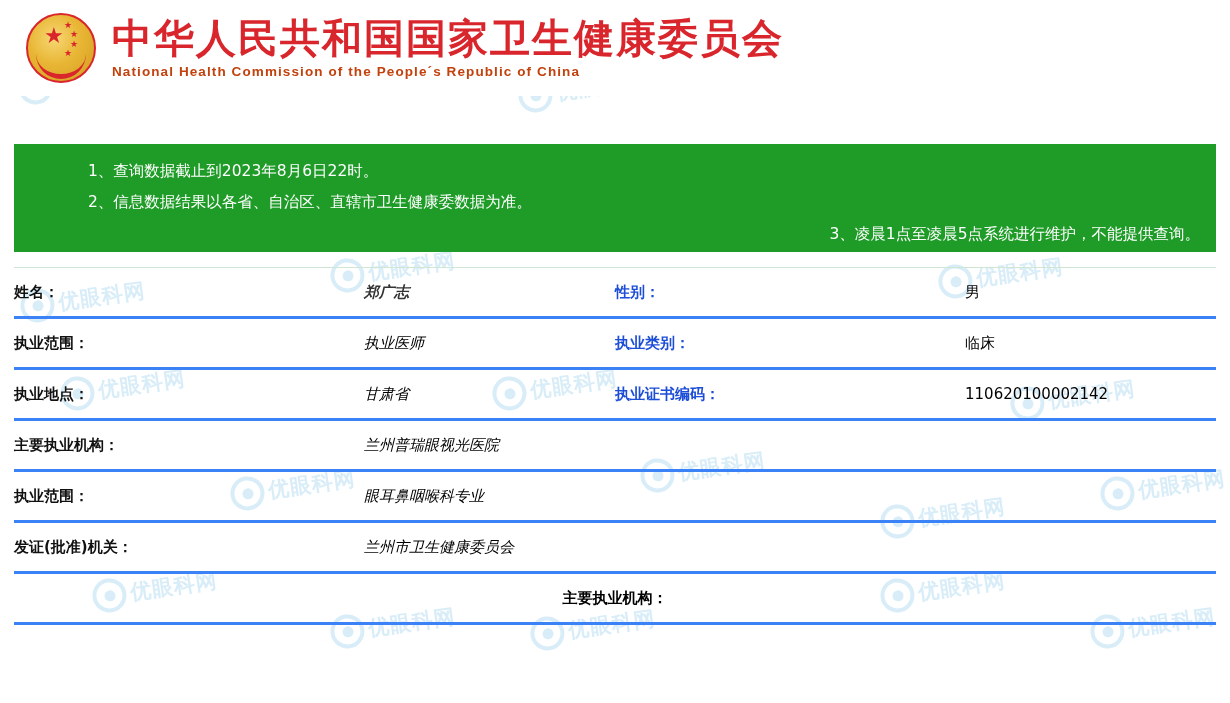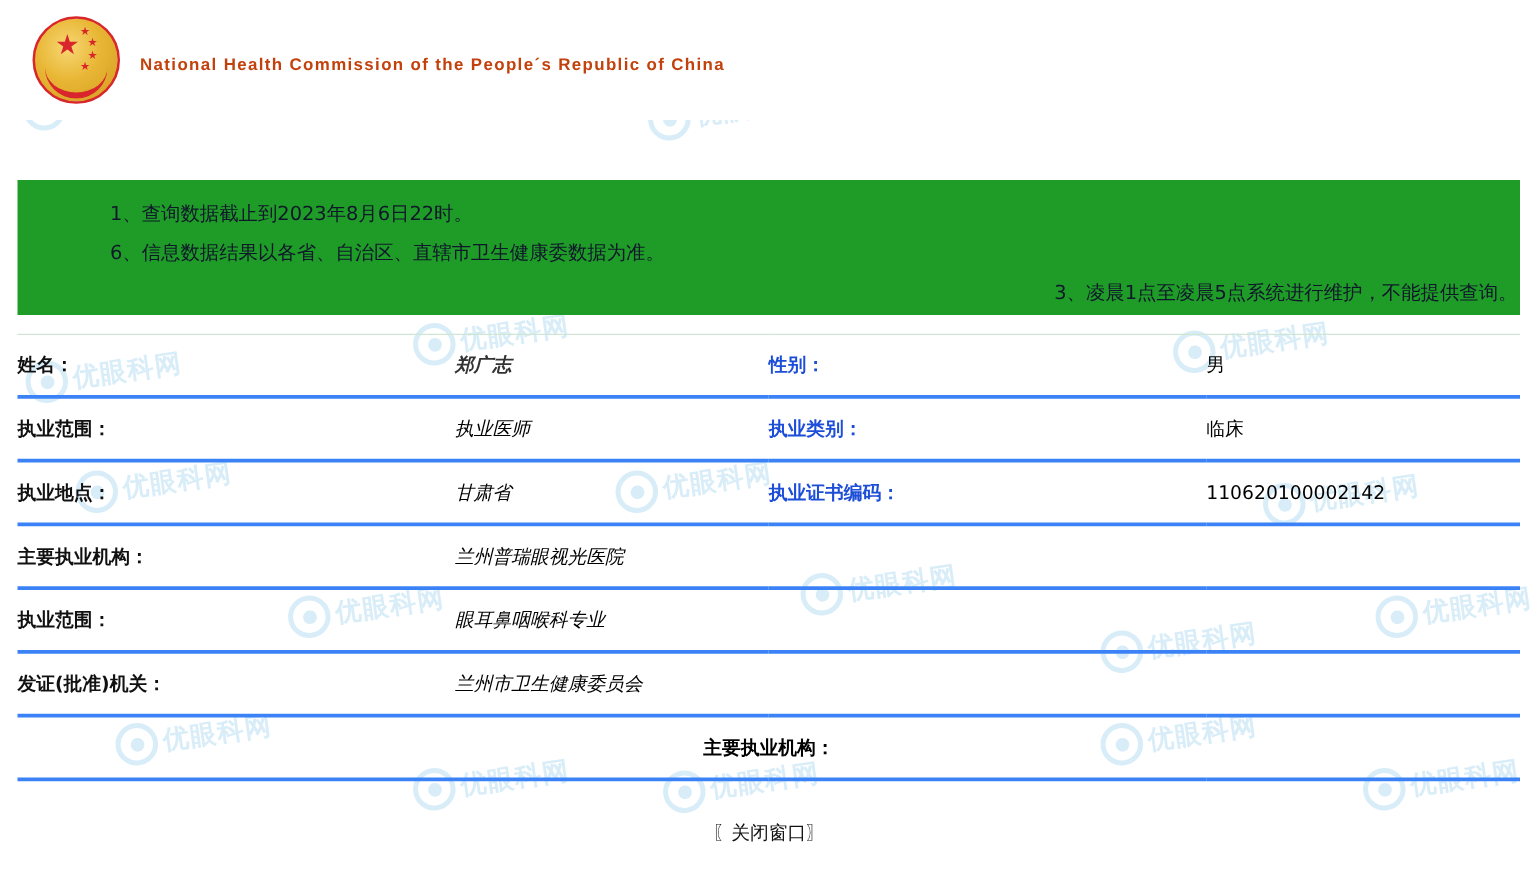--- a/index.html
+++ b/index.html
@@ -140,22 +140,22 @@
 
   
   .content {
     position: relative;
     z-index: 10;
     padding: 0;
   }
   .notice {
     margin: 48px 14px 0 14px;
     background: #1f9c28;
-    color: #0f172a;
-    padding: 16px 2px 16px 74px;
+    color: #ffffff;
+    padding: 16px 16px 16px 74px;
     box-sizing: border-box;
     height: 108px;
   }
   .notice p {
     margin: 0 0 8px 0;
     font-size: 15.5px;
     line-height: 1.5;
     font-family: "DejaVu Sans", "Liberation Sans", sans-serif;
   }
   .notice p:last-child { margin-bottom: 0; text-align: right; }
@@ -229,30 +229,31 @@
     <div class="emblem">
       <div class="circle"></div>
       <div class="star-big">★</div>
       <div class="star-s s1">★</div>
       <div class="star-s s2">★</div>
       <div class="star-s s3">★</div>
       <div class="star-s s4">★</div>
       <div class="gears"></div>
     </div>
     <div class="title-block">
+      <div class="title-cn">中华人民共和国国家卫生健康委员会</div>
       <div class="title-en">National Health Commission of the People´s Republic of China</div>
     </div>
   </div>
 </div>
 
 <div class="content">
 
   <div class="notice">
     <p>1、查询数据截止到2023年8月6日22时。</p>
-    <p>6、信息数据结果以各省、自治区、直辖市卫生健康委数据为准。</p>
+    <p>2、信息数据结果以各省、自治区、直辖市卫生健康委数据为准。</p>
     <p>3、凌晨1点至凌晨5点系统进行维护，不能提供查询。</p>
   </div>
 
   <table class="info">
     <tbody>
       <tr class="first">
         <td class="lbl">姓名：</td>
         <td class="val name-val">郑广志</td>
         <td class="lbl2">性别：</td>
         <td class="val2">男</td>
@@ -280,23 +281,20 @@
       <tr>
         <td class="lbl">发证(批准)机关：</td>
         <td class="val" colspan="3">兰州市卫生健康委员会</td>
       </tr>
       <tr>
         <td class="full" colspan="4">主要执业机构：</td>
       </tr>
     </tbody>
   </table>
 
-  <div class="footer">
-    <a href="#">〖关闭窗口〗</a>
-  </div>
 </div>
 
 <div class="watermark-layer">
   <div class="wm" style="left:18px;  top:64px;">
       <span class="wm-mark"></span>
       <span class="wm-text">优眼科网</span>
     </div>
   <div class="wm" style="left:310px; top:8px;">
       <span class="wm-mark"></span>
       <span class="wm-text">优眼科网</span>

